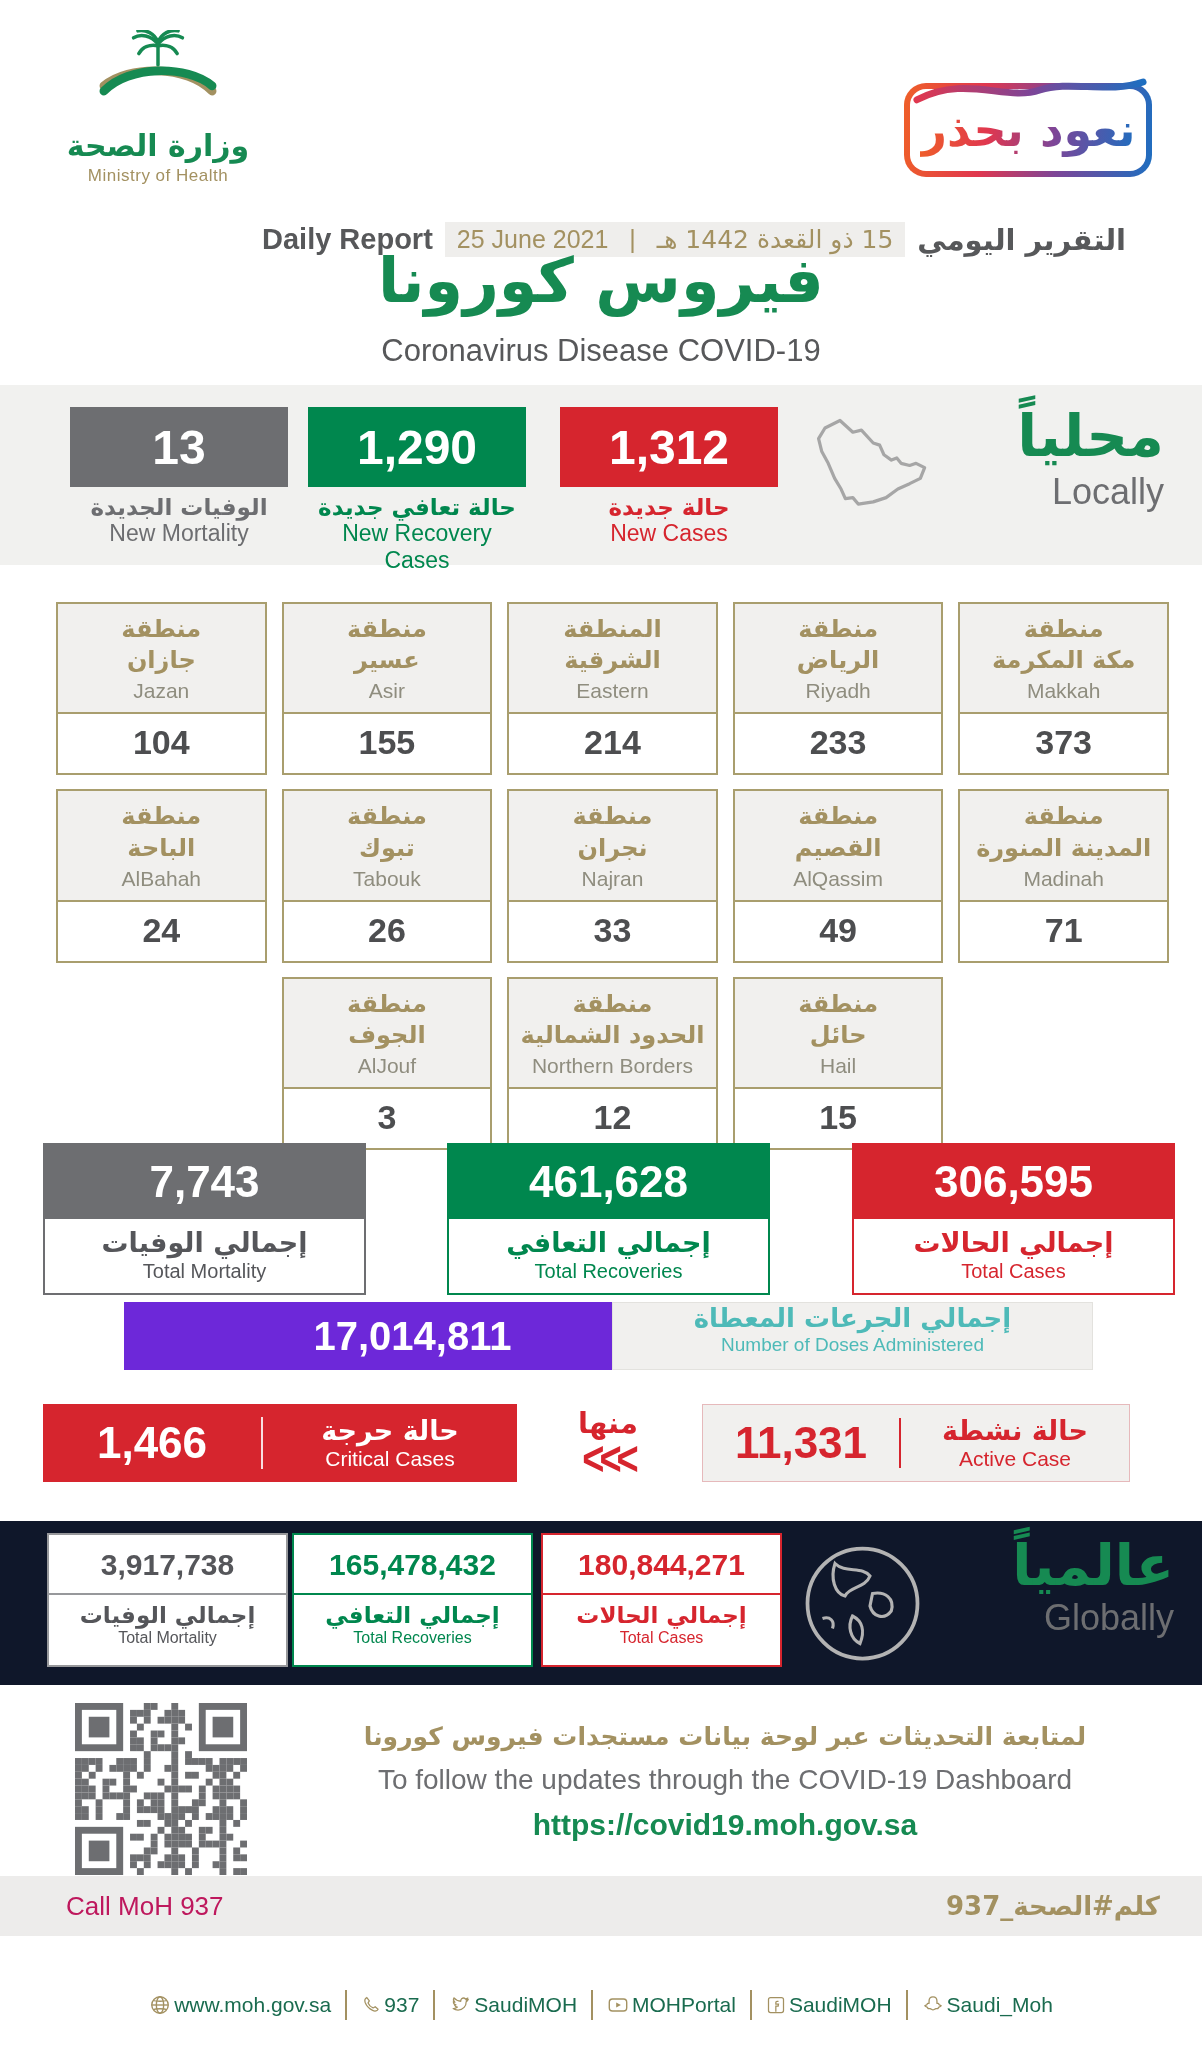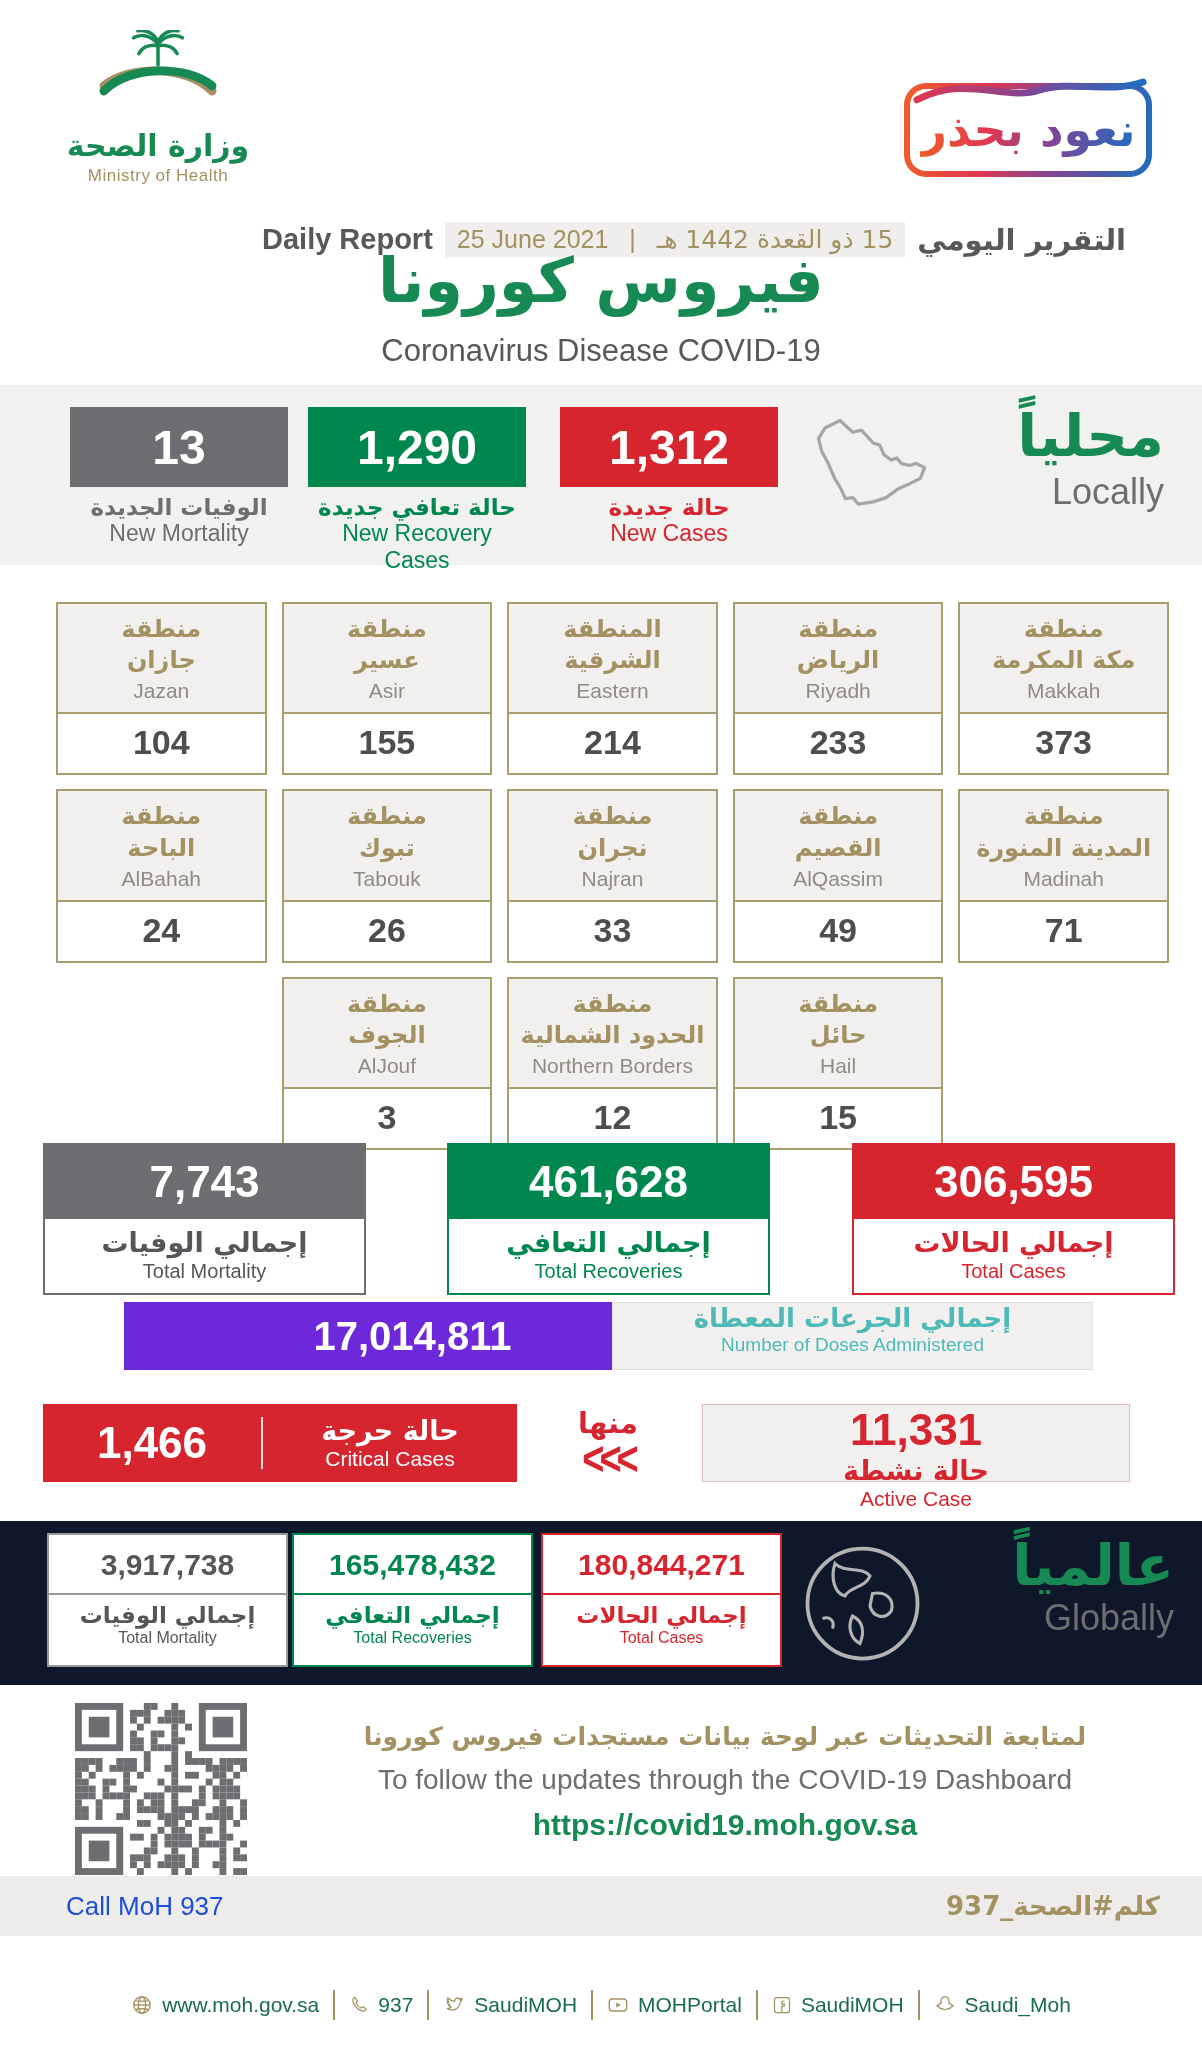--- a/index.html
+++ b/index.html
@@ -83,21 +83,21 @@
   .crit-num, .act-num { flex: 0 0 46%; font-size: 44px; font-weight: bold; text-align: center; }
   .vdiv-w { width: 2px; height: 52px; background: rgba(255,255,255,.85); }
   .vdiv-r { width: 2px; height: 50px; background: #d6252e; }
   .crit-labels, .act-labels { flex: 1; text-align: center; }
   .crit-ar, .act-ar { font-size: 27px; font-weight: bold; }
   .crit-en, .act-en { font-size: 21px; margin-top: 1px; }
   .ofwhich { position: absolute; left: 552px; top: 1406px; width: 112px; text-align: center; color: #d6252e; }
   .ow-ar { font-size: 29px; font-weight: bold; }
   .ow-ch { font-size: 38px; font-weight: bold; letter-spacing: -5px; transform: scaleY(1.25); margin-top: -2px; }
   .active { position: absolute; left: 702px; top: 1404px; width: 428px; height: 78px; background: #f1f0ee;
-            border: 1px solid #e6b9bb; display: flex; align-items: center; color: #d6252e; flex-direction: column; }
+            border: 1px solid #e6b9bb; display: flex; align-items: center; color: #d6252e; }
 
   
   .global-band { position: absolute; left: 0; top: 1521px; width: 100%; height: 164px; background: #0f172a; }
   .gcard { position: absolute; top: 12px; width: 241px; height: 134px; background: #fff; border: 2px solid; text-align: center; }
   .g-num { height: 60px; line-height: 60px; font-size: 30px; font-weight: bold; border-bottom: 2px solid; }
   .g-ar { font-size: 23px; font-weight: bold; margin-top: 7px; }
   .g-en { font-size: 16px; margin-top: 1px; }
   .g-gray  { left: 47px;  border-color: #97989b; } .g-gray  .g-num { border-color: #97989b; color: #55565a; } .g-gray  .g-ar, .g-gray  .g-en { color: #55565a; }
   .g-green { left: 292px; border-color: #00874e; } .g-green .g-num { border-color: #00874e; color: #00874e; } .g-green .g-ar, .g-green .g-en { color: #00874e; }
   .g-red   { left: 541px; border-color: #d6252e; } .g-red   .g-num { border-color: #d6252e; color: #d6252e; } .g-red   .g-ar, .g-red   .g-en { color: #d6252e; }
@@ -108,24 +108,24 @@
 
   
   .qr { position: absolute; left: 75px; top: 1703px; width: 172px; height: 172px; }
   .dash-text { position: absolute; left: 290px; top: 1722px; width: 870px; text-align: center; }
   .dash-ar { color: #a39161; font-weight: bold; font-size: 25px; }
   .dash-en { color: #6d6e71; font-size: 28px; margin-top: 13px; }
   .dash-url { color: #168a52; font-size: 30px; font-weight: bold; margin-top: 12px; display: inline-block; }
 
   
   .call-band { position: absolute; left: 0; top: 1876px; width: 100%; height: 60px; background: #edeceb; }
-  .call-en { position: absolute; left: 66px; top: 0; line-height: 60px; font-size: 26px; color: #1d4ed8; text-align: center; }
+  .call-en { position: absolute; left: 66px; top: 0; line-height: 60px; font-size: 26px; color: #be185d; text-align: center; }
   .call-ar { position: absolute; right: 42px; top: 0; line-height: 60px; font-size: 26px; font-weight: bold; color: #a39161; }
   .social { position: absolute; left: 0; top: 1990px; width: 100%; display: flex; justify-content: center; align-items: center; }
-  .sitem { display: flex; align-items: center; gap: 9px; padding: 0 14px; font-size: 21px; color: #1a6b4f; }
+  .sitem { display: flex; align-items: center; gap: 3px; padding: 0 14px; font-size: 21px; color: #1a6b4f; }
   .ssep { width: 2px; height: 30px; background: #a39161; }
 </style>
 </head>
 <body>
 
 <div class="page">
 
   <div class="logo">
     <svg width="150" height="96" viewBox="0 0 160 110">
       <g stroke="#168a52" stroke-width="4" stroke-linecap="round" fill="none">

